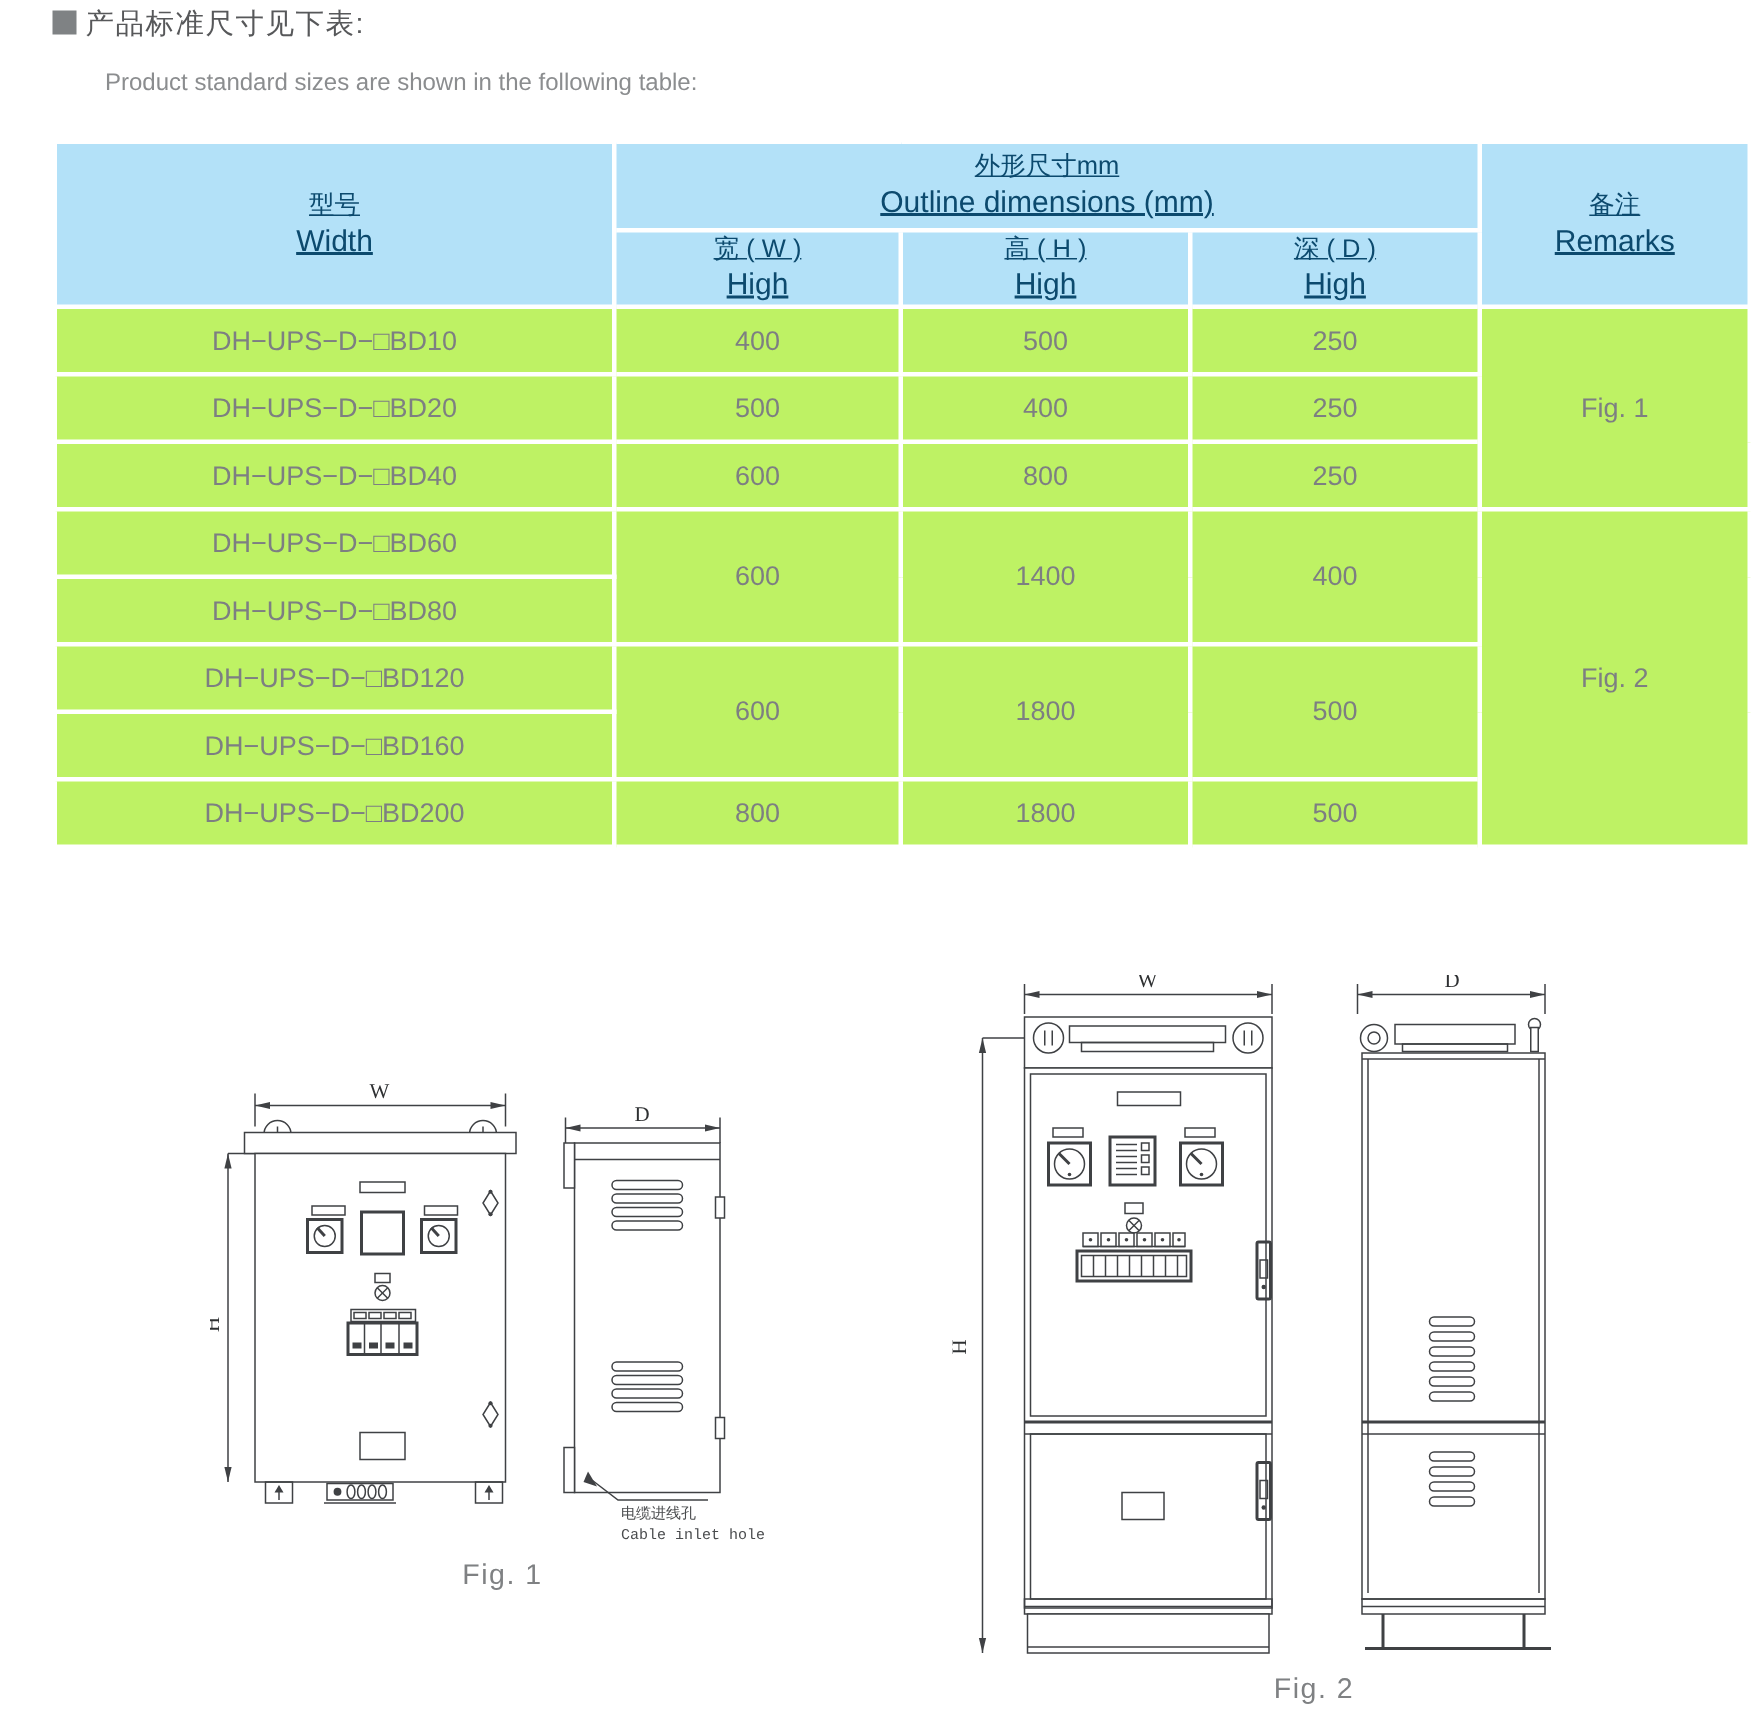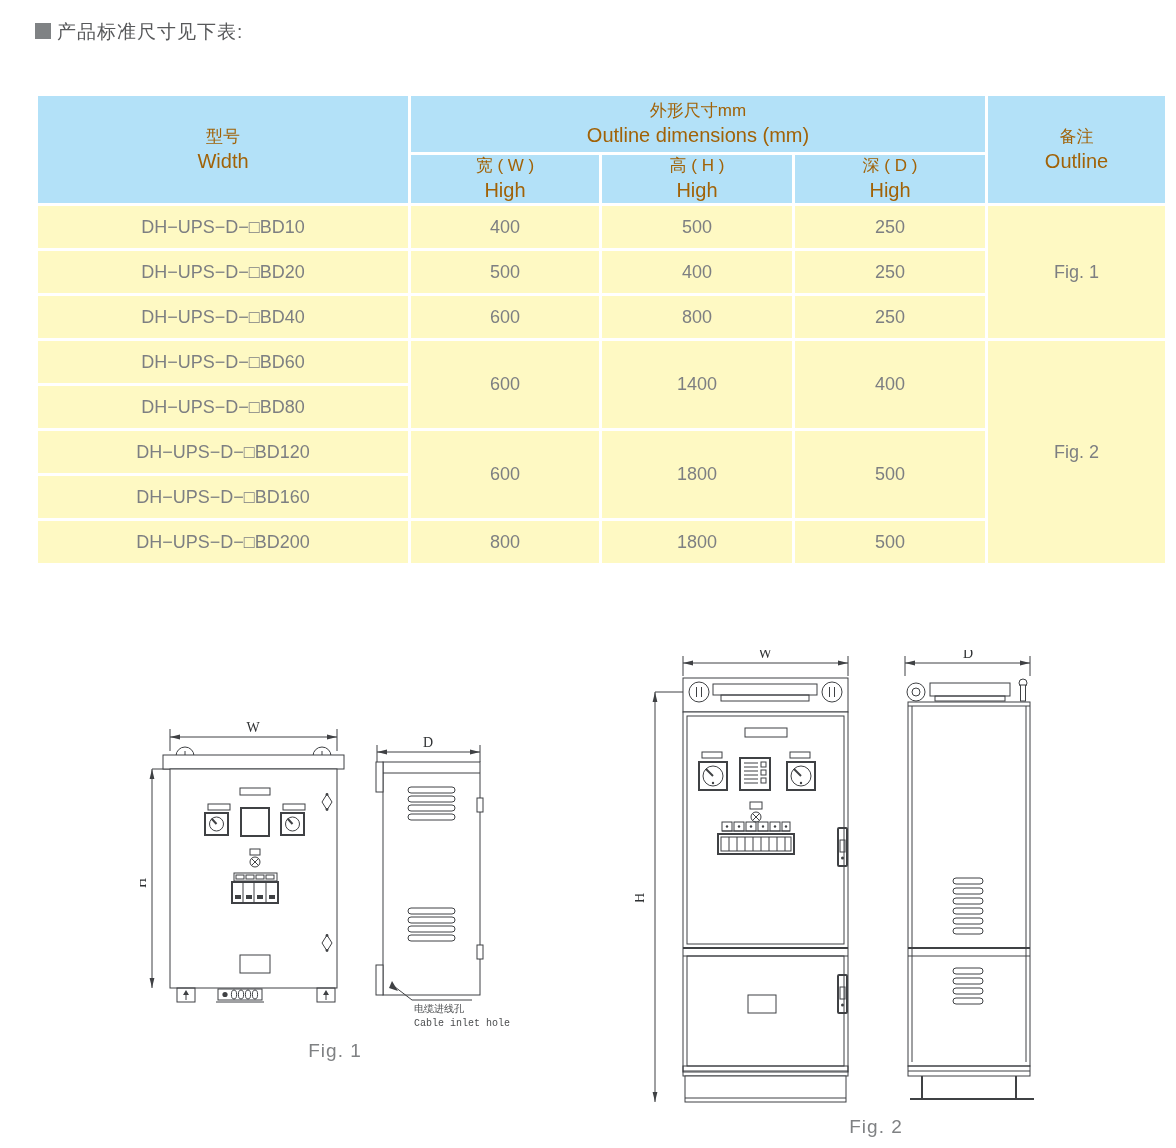--- a/index.html
+++ b/index.html
@@ -1,30 +1,30 @@
 <!DOCTYPE html>
 <html><head>
 <meta charset="utf-8">
 <style>
   html,body{margin:0;padding:0;background:#ffffff;}
   #page{position:relative;width:1176px;height:1148px;background:#fff;overflow:hidden;
         font-family:"Liberation Sans",sans-serif;}
 
   
-  #title-row{position:absolute;left:35px;top:19px;display:flex;align-items:flex-start;}
+  #title-row{position:absolute;left:35px;top:3px;display:flex;align-items:flex-start;}
   #title-bullet{width:16px;height:16px;background:#7f8284;margin-top:4px;margin-right:6px;}
   #title-zh{font-size:19px;color:#57585a;letter-spacing:1px;}
   #subtitle-en{position:absolute;left:70px;top:47px;font-size:16px;color:#8b8d8f;}
 
   
   #spec-table{position:absolute;left:35px;top:93px;width:1130px;border-collapse:collapse;
               table-layout:fixed;text-align:center;}
   #spec-table th,#spec-table td{border:3px solid #ffffff;padding:0;font-weight:normal;}
-  #spec-table th{background:#b3e1f8;color:#a16207;}
-  #spec-table td{background:#fef9c3;color:#7d7f82;font-size:18px;}
+  #spec-table th{background:#b3e1f8;color:#0c4a6e;text-decoration:underline;}
+  #spec-table td{background:#bef264;color:#7d7f82;font-size:18px;}
   .th-zh{display:block;font-size:17px;line-height:1.3;}
   .th-en{display:block;font-size:20px;line-height:1.3;}
   .h-row1{height:59px;}
   .h-row2{height:50px;text-align:center;}
   .b-row{height:45px;}
 
   
   .fig-caption{position:absolute;font-size:19px;color:#7f8183;letter-spacing:1px;}
   #fig1-caption{left:302px;top:1040px;width:66px;text-align:center;}
   #fig2-caption{left:843px;top:1116px;width:66px;text-align:center;}
@@ -38,20 +38,21 @@
 </style>
 </head>
 <body>
 
 <div id="page">
 
   <div id="title-row">
     <div id="title-bullet"></div>
     <div id="title-zh">产品标准尺寸见下表:</div>
   </div>
+  <div id="subtitle-en">Product standard sizes are shown in the following table:</div>
 
   <table id="spec-table">
     <colgroup>
       <col style="width:373px">
         <col style="width:191px">
         <col style="width:193px">
       <col style="width:193px">
         <col style="width:180px">
     </colgroup>
     <tbody>
@@ -59,21 +60,21 @@
       <th rowspan="2">
         <span class="th-zh">型号</span>
         <span class="th-en">Width</span>
       </th>
       <th colspan="3">
         <span class="th-zh">外形尺寸mm</span>
         <span class="th-en">Outline dimensions (mm)</span>
       </th>
       <th rowspan="2">
         <span class="th-zh">备注</span>
-        <span class="th-en">Outline</span>
+        <span class="th-en">Remarks</span>
       </th>
     </tr>
     <tr class="h-row2">
       <th>
         <span class="th-zh">宽 ( W )</span>
         <span class="th-en">High</span>
       </th>
       <th>
         <span class="th-zh">高 ( H )</span>
         <span class="th-en">High</span>

